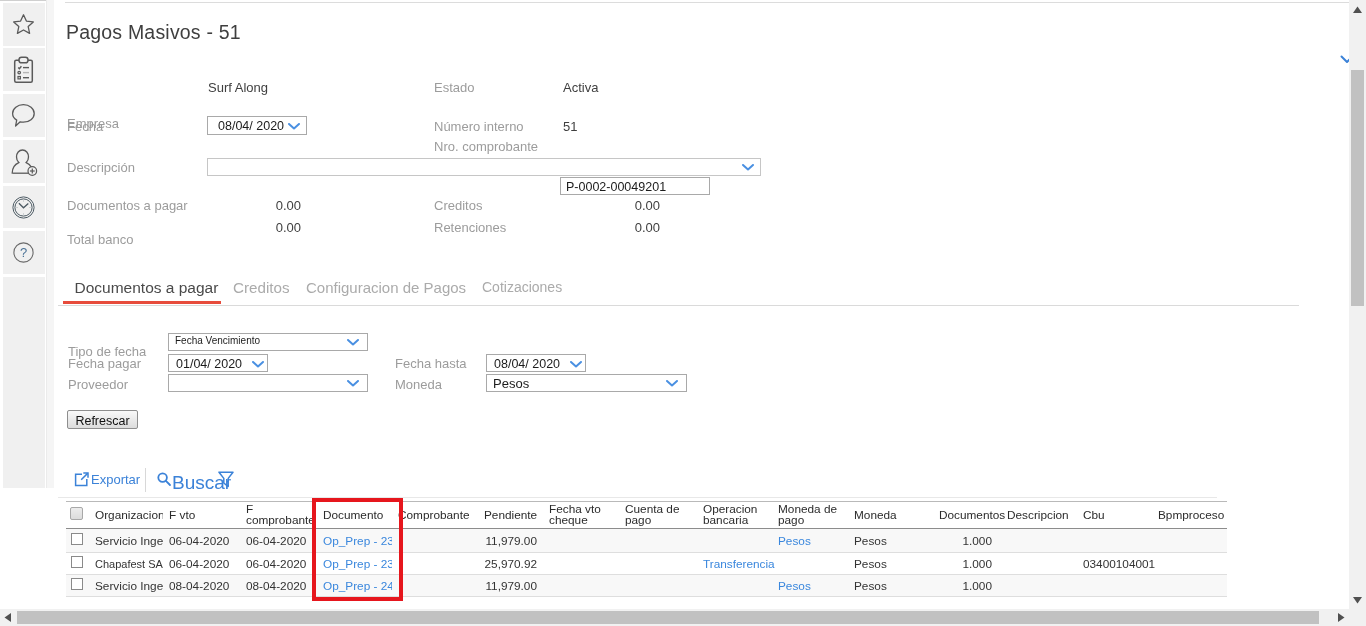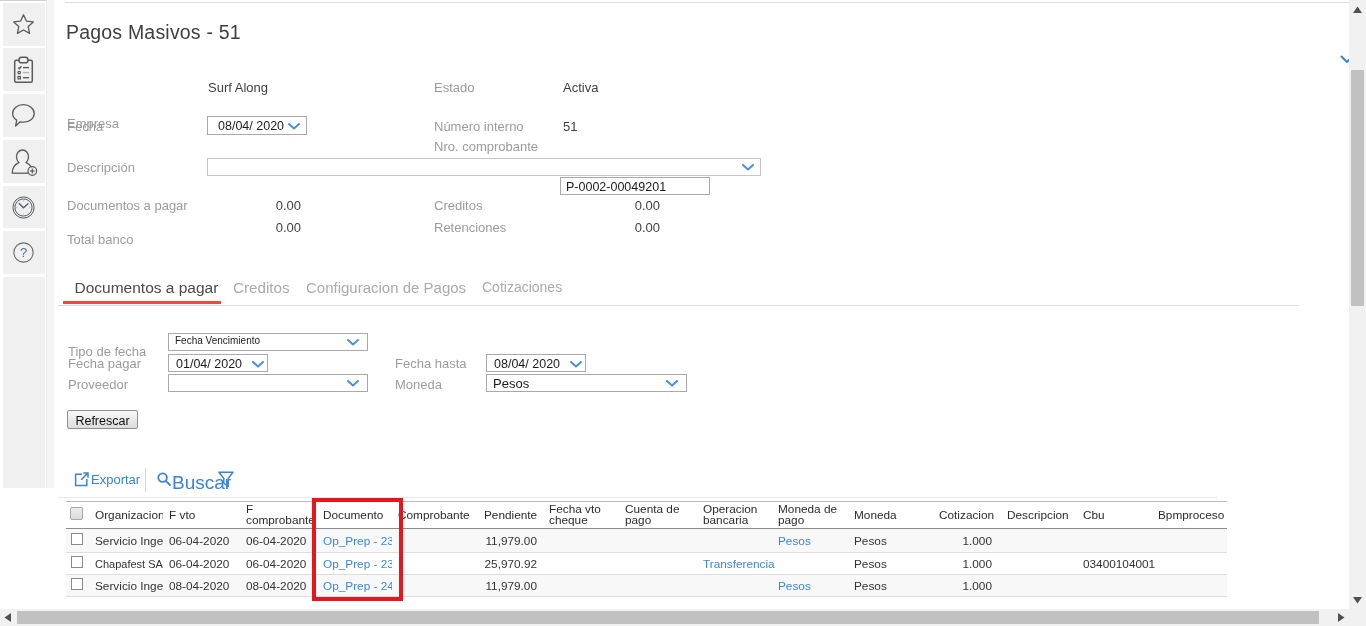--- a/index.html
+++ b/index.html
@@ -212,21 +212,21 @@
 <th class="th">F vto</th>
 <th class="th">F<br>comprobante</th>
 <th class="th">Documento</th>
 <th class="th">Comprobante</th>
 <th class="th">Pendiente</th>
 <th class="th">Fecha vto<br>cheque</th>
 <th class="th">Cuenta de<br>pago</th>
 <th class="th">Operacion<br>bancaria</th>
 <th class="th">Moneda de<br>pago</th>
 <th class="th">Moneda</th>
-<th class="th">Cotizacion</th>
+<th class="th">Documentos</th>
 <th class="th">Descripcion</th>
 <th class="th">Cbu</th>
 <th class="th">Bpmproceso</th>
 </tr>
 <tr class="r odd" style="height:24px;">
 <td class="tdc"><span class="cb"></span></td>
 <td class="td">
               <span class="clip" style="width:68px;">Servicio Ingenieria SRL</span>
             </td>
 <td class="td">06-04-2020</td>

